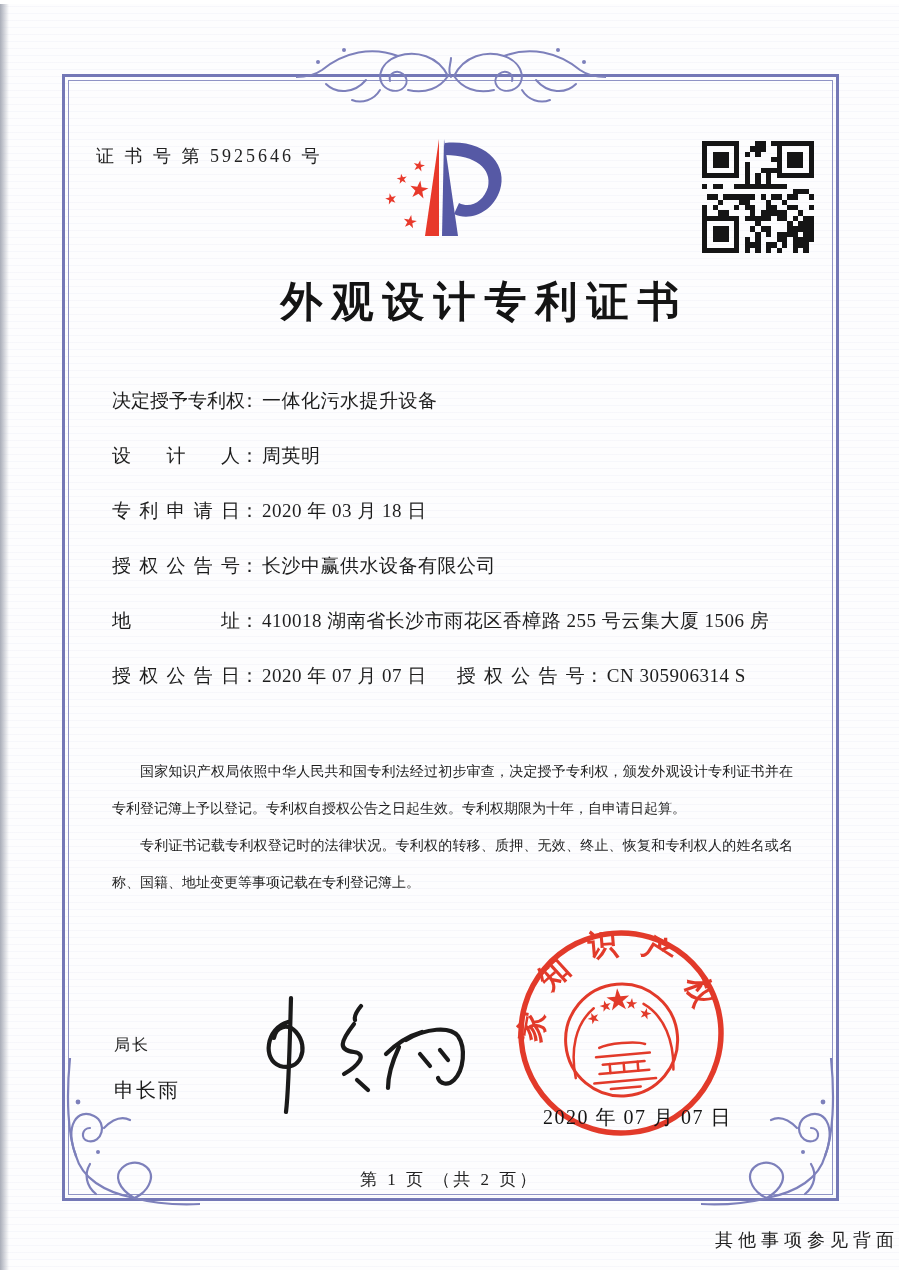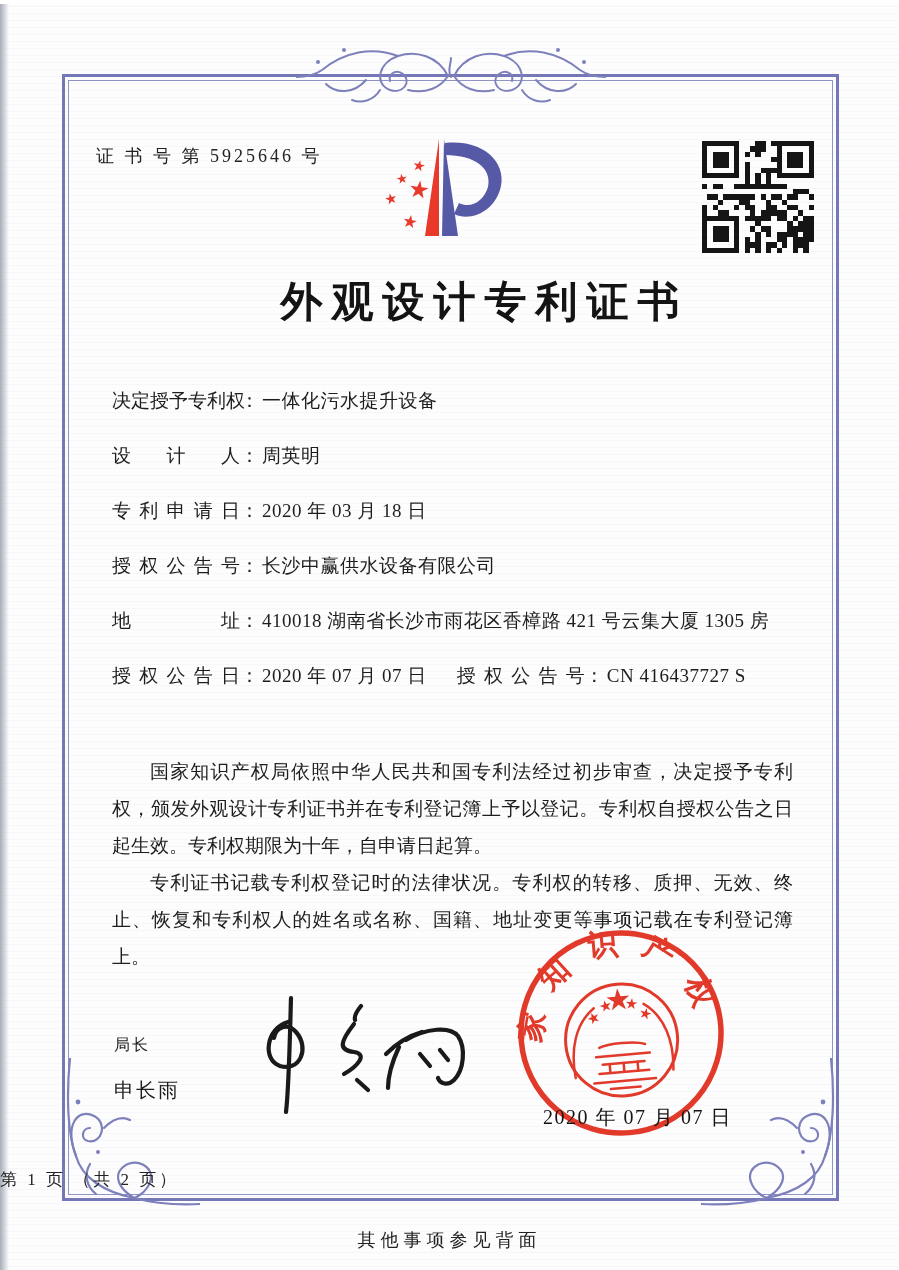--- a/index.html
+++ b/index.html
@@ -28,31 +28,31 @@
     font-size:42px;font-weight:bold;letter-spacing:9px;color:#141414;padding-left:31px;}
   
   .fields{position:absolute;left:112px;top:381px;right:92px;}
   .frow{margin-bottom:23px;font-size:19px;line-height:32px;white-space:nowrap;}
   .flabel{display:inline-block;width:128px;text-align:justify;text-align-last:justify;vertical-align:top;}
   .fcolon{display:inline-block;width:22px;vertical-align:top;}
   .fvalue{letter-spacing:0.5px;}
   .grant-gap{display:inline-block;width:30px;}
   
   .body-text{position:absolute;left:112px;top:749px;right:106px;
-    font-size:19px;line-height:37px;text-align:justify;}
+    font-size:14px;line-height:37px;text-align:justify;}
   .body-text p{margin:0;text-indent:2em;}
   
   .sig-title{position:absolute;left:114px;top:1031px;font-size:16px;letter-spacing:2px;}
   .sig-name{position:absolute;left:114px;top:1073px;font-size:20px;letter-spacing:2px;}
   .sig-svg{position:absolute;left:236px;top:988px;}
   .seal{position:absolute;left:512px;top:920px;}
   .seal-date{position:absolute;left:543px;top:1100px;font-size:20px;letter-spacing:1.5px;color:#141414;}
-  .page-info{position:absolute;left:0;top:1164px;width:899px;
+  .page-info{position:absolute;left:0;top:1164px;width:899px;text-align:center;
     font-size:17px;letter-spacing:3px;color:#222;}
-  .back-note{position:absolute;left:0;top:1224px;width:899px;text-align:center;
+  .back-note{position:absolute;left:0;top:1224px;width:899px;text-align:right;
     font-size:18px;letter-spacing:5px;color:#222;}
 </style>
 </head>
 <body>
 
 <div id="page">
   <div class="scan-edge"></div>
 
   <div class="frame">
     <div class="frame-inner"></div>
@@ -361,24 +361,24 @@
     <div class="frow">
       <span class="flabel">设计人</span><span class="fcolon">：</span><span class="fvalue">周英明</span>
     </div>
     <div class="frow">
       <span class="flabel">专利申请日</span><span class="fcolon">：</span><span class="fvalue">2020 年 03 月 18 日</span>
     </div>
     <div class="frow">
       <span class="flabel">授权公告号</span><span class="fcolon">：</span><span class="fvalue">长沙中赢供水设备有限公司</span>
     </div>
     <div class="frow">
-      <span class="flabel">地址</span><span class="fcolon">：</span><span class="fvalue">410018 湖南省长沙市雨花区香樟路 421 号云集大厦 1305 房</span>
-    </div>
-    <div class="frow">
-      <span class="flabel">授权公告日</span><span class="fcolon">：</span><span class="fvalue">2020 年 07 月 07 日</span><span class="grant-gap"></span><span class="flabel">授权公告号</span><span class="fcolon">：</span><span class="fvalue">CN 416437727 S</span>
+      <span class="flabel">地址</span><span class="fcolon">：</span><span class="fvalue">410018 湖南省长沙市雨花区香樟路 255 号云集大厦 1506 房</span>
+    </div>
+    <div class="frow">
+      <span class="flabel">授权公告日</span><span class="fcolon">：</span><span class="fvalue">2020 年 07 月 07 日</span><span class="grant-gap"></span><span class="flabel">授权公告号</span><span class="fcolon">：</span><span class="fvalue">CN 305906314 S</span>
     </div>
   </div>
 
   <div class="body-text">
     <p>国家知识产权局依照中华人民共和国专利法经过初步审查，决定授予专利权，颁发外观设计专利证书并在专利登记簿上予以登记。专利权自授权公告之日起生效。专利权期限为十年，自申请日起算。</p>
     <p>专利证书记载专利权登记时的法律状况。专利权的转移、质押、无效、终止、恢复和专利权人的姓名或名称、国籍、地址变更等事项记载在专利登记簿上。</p>
   </div>
 
   <div class="sig-title">局长</div>
   <div class="sig-name">申长雨</div>

